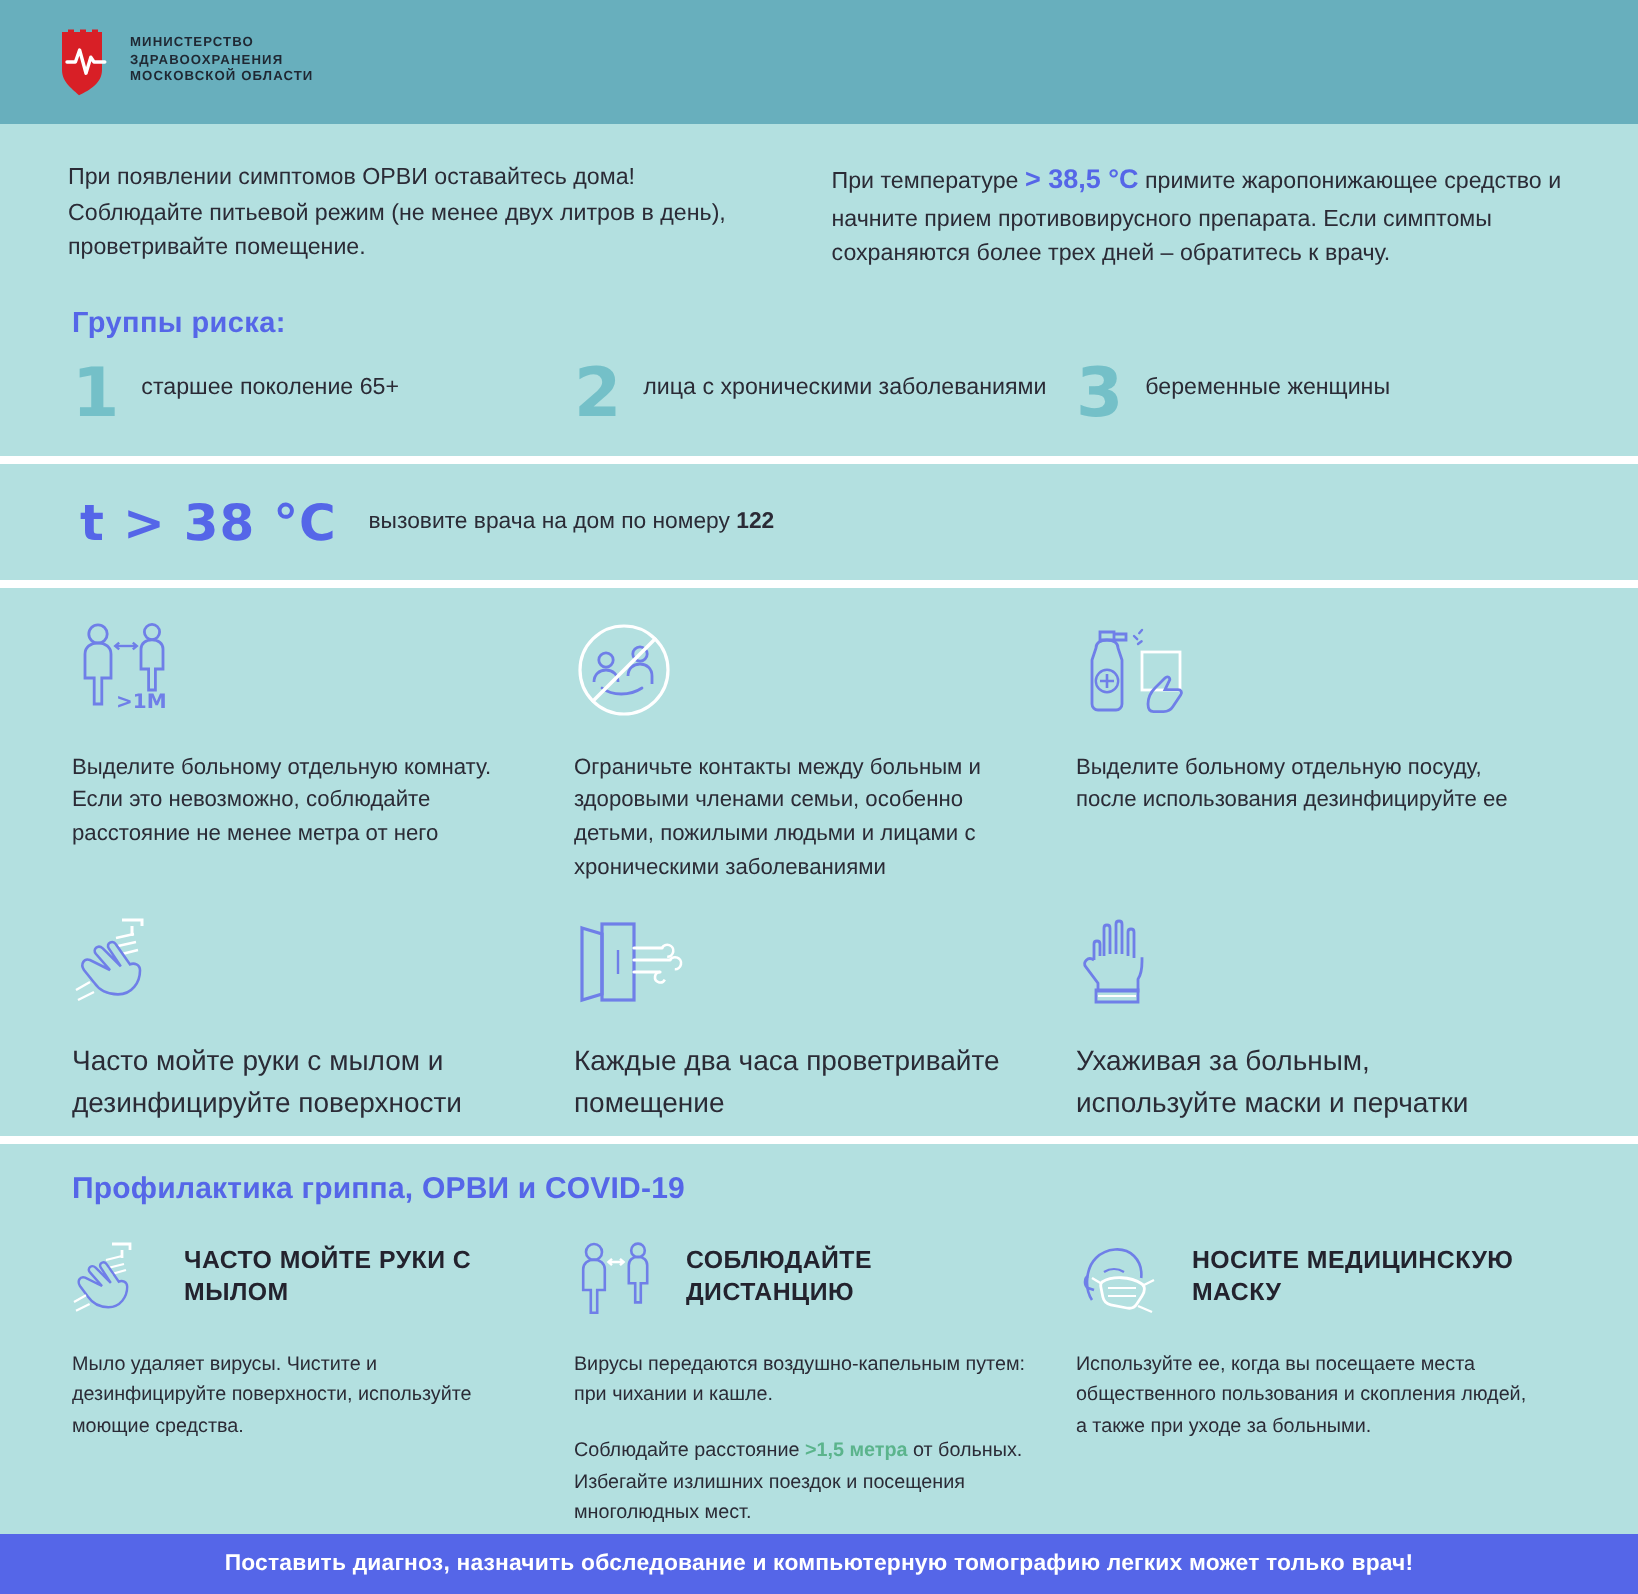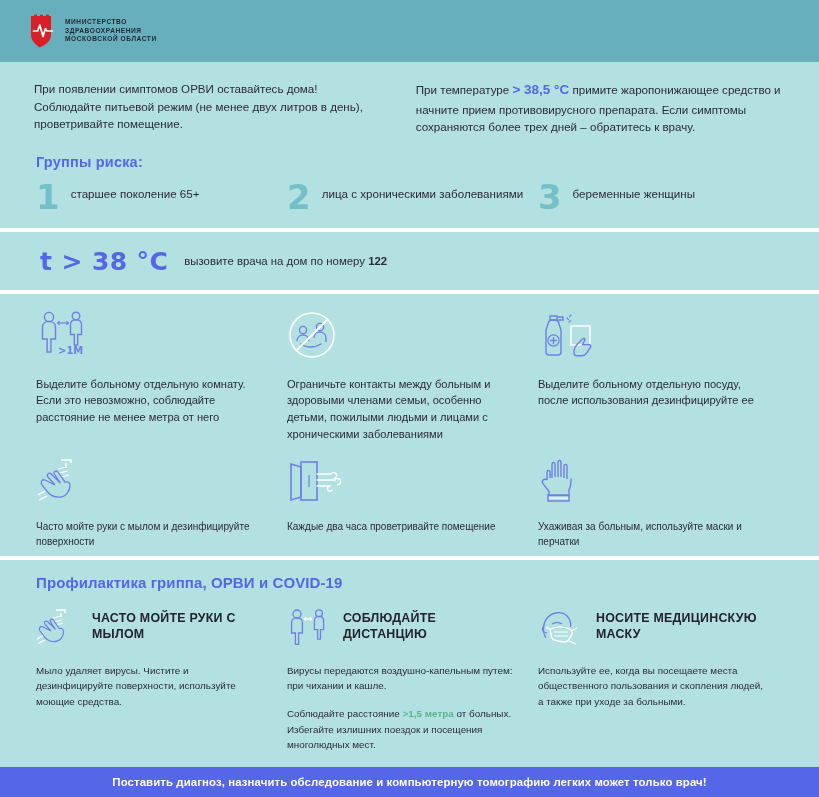--- a/index.html
+++ b/index.html
@@ -68,21 +68,21 @@
   .sec-title {
     color:#5566e8; font-size:15px; font-weight:bold;
     letter-spacing:.1px; margin-bottom:16px;
   }
   .grid3 { display:flex; }
   .cell { width:33.33%; padding-right:22px; }
   .cell .ico { height:52px; display:flex; align-items:flex-start; margin-bottom:14px; }
   .cell p { font-size:11.1px; line-height:1.5; color:#2b2b36; }
   .row2 { margin-top:16px; }
   .row2 .ico { height:48px; }
-  .row2 p { font-size:10px; line-height:1.48; }
+  .row2 p { font-size:14px; line-height:1.48; }
 
   
   .prophy { padding:14px 30px 10px 36px; }
   .p-grid { display:flex; }
   .p-cell { width:33.33%; padding-right:22px; }
   .p-head { display:flex; align-items:center; gap:12px; margin-bottom:16px; min-height:40px; }
   .p-head .pico { flex:none; }
   .p-head h3 {
     font-size:12.4px; font-weight:bold; line-height:1.26;
     text-transform:uppercase; letter-spacing:.25px; color:#23232e;

